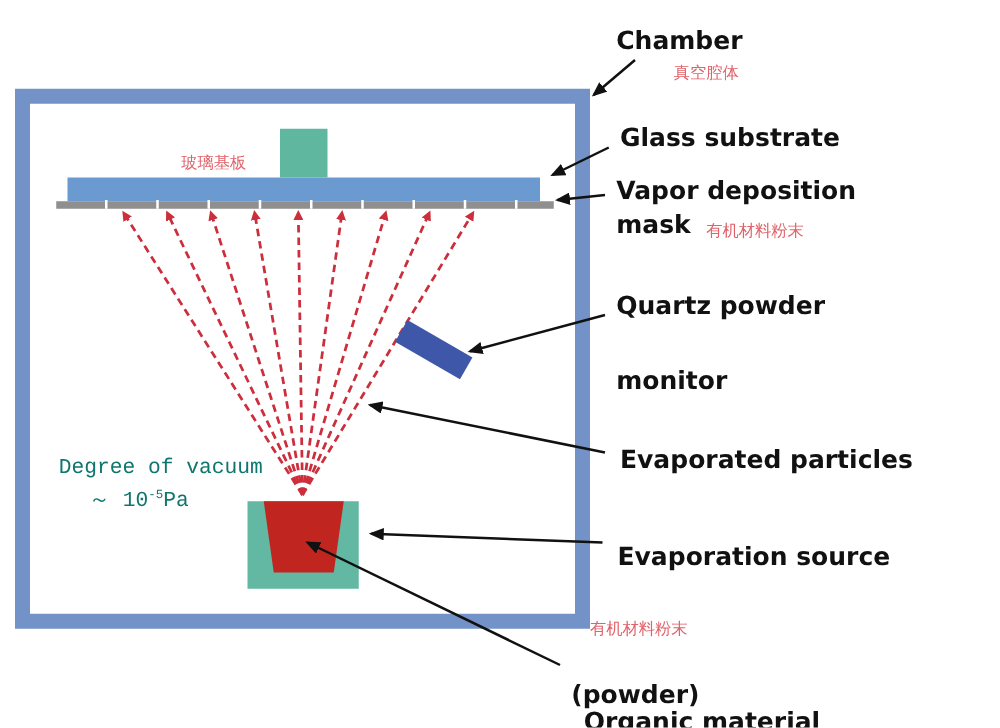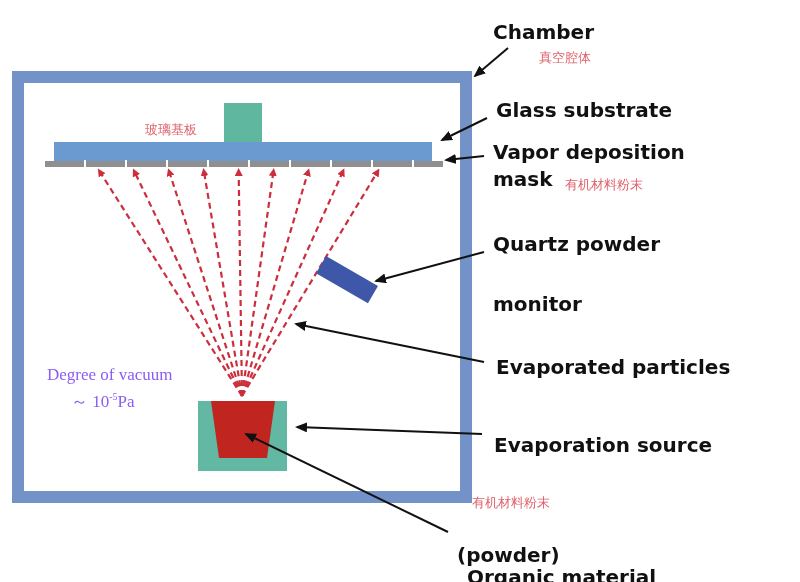--- a/index.html
+++ b/index.html
@@ -1,20 +1,20 @@
 <!DOCTYPE html>
 <html><head>
 <meta charset="utf-8">
 <style>
   html, body { margin: 0; padding: 0; background: #ffffff; }
   body { width: 800px; height: 582px; position: relative; overflow: hidden; font-family: "Liberation Sans", sans-serif; }
   svg { position: absolute; left: 0; top: 0; }
   .lbl { position: absolute; font-family: "DejaVu Sans", sans-serif; font-weight: bold; color: #111; font-size: 20px; line-height: 26px; white-space: nowrap; }
   .cn { position: absolute; color: #e0626a; font-size: 13px; font-family: "DejaVu Sans", sans-serif; white-space: nowrap; }
-  .vac { position: absolute; font-family: Liberation Serif, serif; color: #8b5cf6; font-size: 17px; line-height: 21px; white-space: nowrap; }
+  .vac { position: absolute; font-family: Liberation Mono, monospace; color: #0f766e; font-size: 17px; line-height: 21px; white-space: nowrap; }
   .vac sup { font-size: 10px; }
 </style>
 </head>
 <body>
 
 <svg width="800" height="582" viewBox="0 0 800 582">
   <defs>
     <marker id="redhead" markerWidth="8" markerHeight="8" refX="4" refY="4" orient="auto" markerUnits="userSpaceOnUse">
       <path d="M0,0 L8,4 L0,8 z" fill="#cc2e3c"></path>
     </marker>

